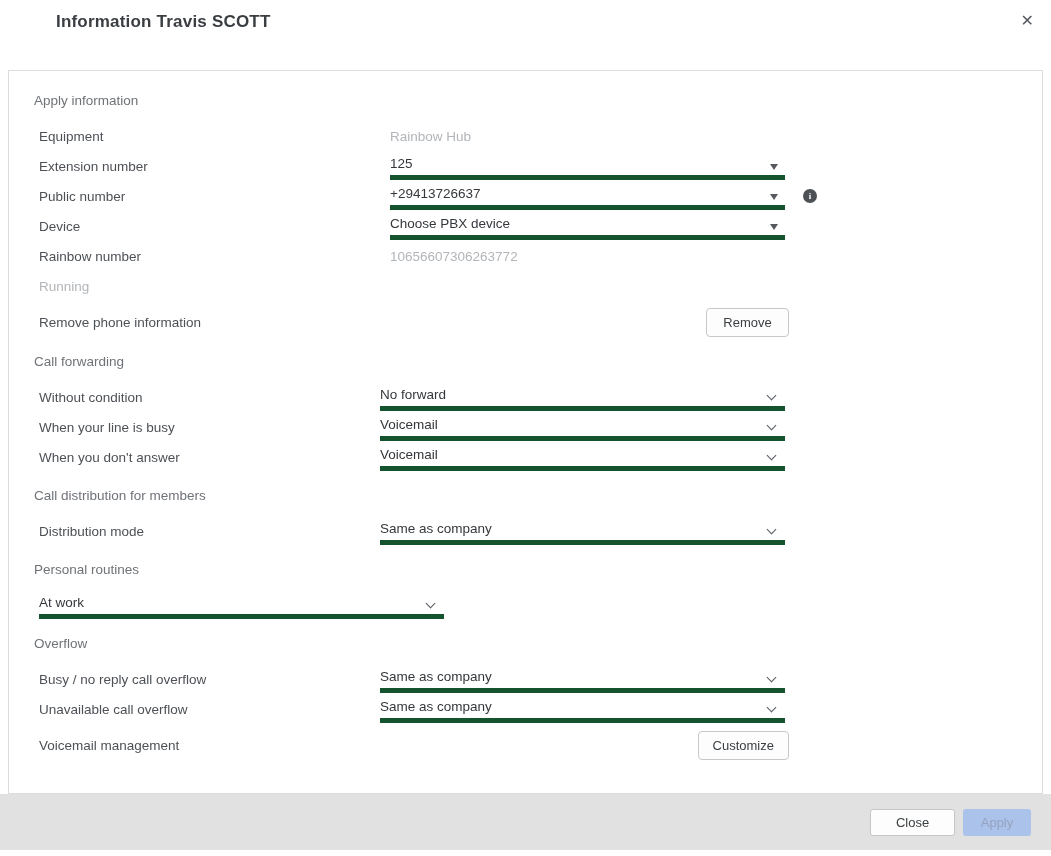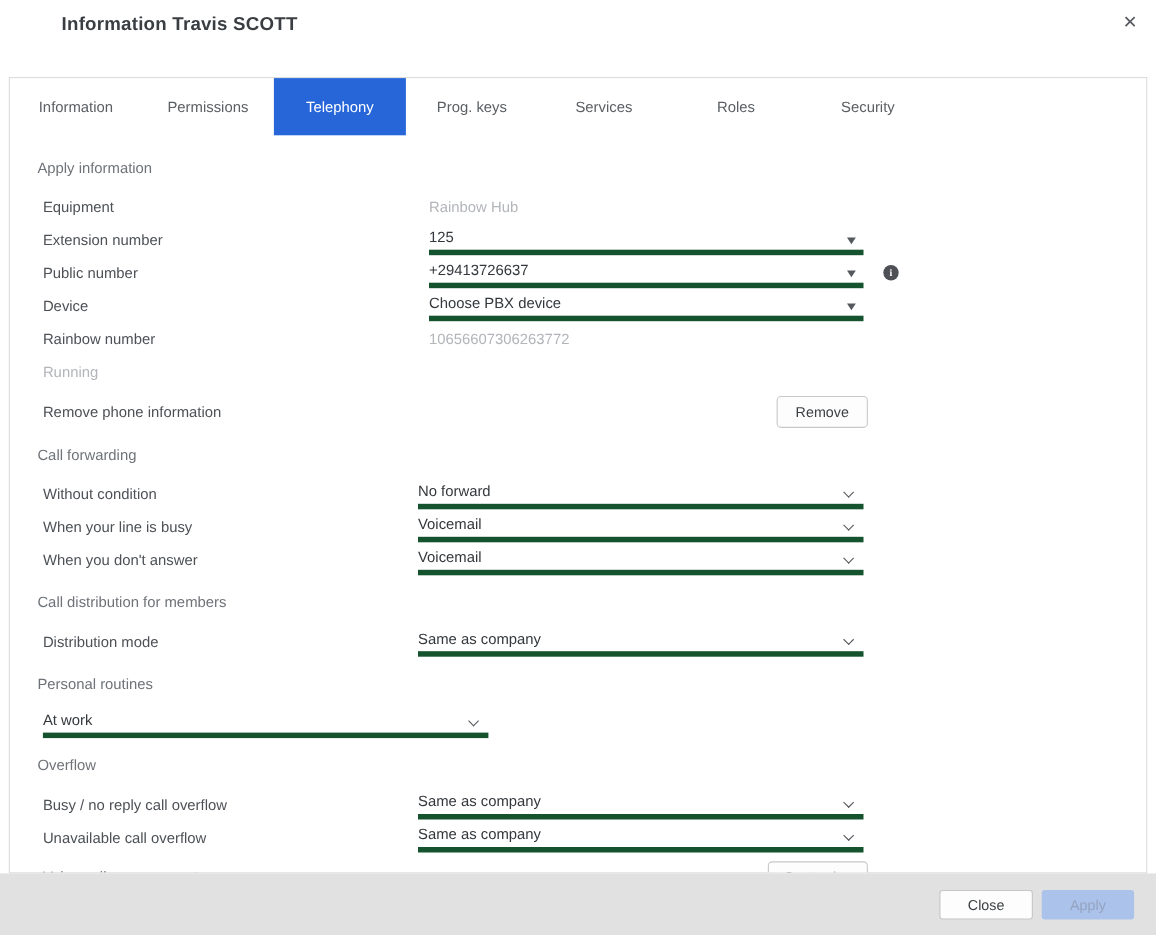--- a/index.html
+++ b/index.html
@@ -38,39 +38,30 @@
   .info-icon { width:14px; height:14px; margin-left:18px; border-radius:50%; background:#4d5156; color:#fff; font-size:9px; font-weight:700; display:flex; align-items:center; justify-content:center; cursor:pointer; font-family:"Liberation Serif", serif; }
 
   .row-btn { height:32px; margin-top:5px; }
   .btn-holder { width:409px; display:flex; justify-content:flex-end; }
   .sec-phone .btn-holder { width:399px; }
   .ghost-btn { min-width:83px; height:29px; background:#fdfdfd; border:1px solid #c8c8c8; border-radius:4px; font-size:13px; color:#3c4043; font-family:inherit; cursor:pointer; padding:0 14px; }
 
   
   .footer { position:absolute; top:794px; left:0; width:1051px; height:56px; background:#e1e1e1; display:flex; align-items:center; justify-content:flex-end; padding-right:20px; gap:8px; }
   .btn-close { width:85px; height:27px; background:#fdfdfd; border:1px solid #c6c6c6; border-radius:3px; font-size:13px; color:#3c4043; font-family:inherit; cursor:pointer; }
-  .btn-apply { width:84px; height:27px; background:var(--apply-bg,#abc2ea); border:none; border-radius:3px; font-size:13px; color:#95a3c0; font-family:inherit; }
+  .btn-apply { width:68px; height:27px; background:var(--apply-bg,#abc2ea); border:none; border-radius:3px; font-size:13px; color:#95a3c0; font-family:inherit; }
 </style>
 </head>
 <body>
 
 <div class="win-title">Information Travis SCOTT</div>
 <div class="win-close">✕</div>
 
 <div class="panel">
 
-  <div class="tabs">
-    <div class="tab">Information</div>
-    <div class="tab">Permissions</div>
-    <div class="tab active">Telephony</div>
-    <div class="tab">Prog. keys</div>
-    <div class="tab">Services</div>
-    <div class="tab">Roles</div>
-    <div class="tab">Security</div>
-  </div>
 
   <div class="content">
 
     <div class="sec-phone">
       <div class="section-title first">Apply information</div>
 
       <div class="row">
         <div class="row-label">Equipment</div>
         <div class="value">Rainbow Hub</div>
       </div>

